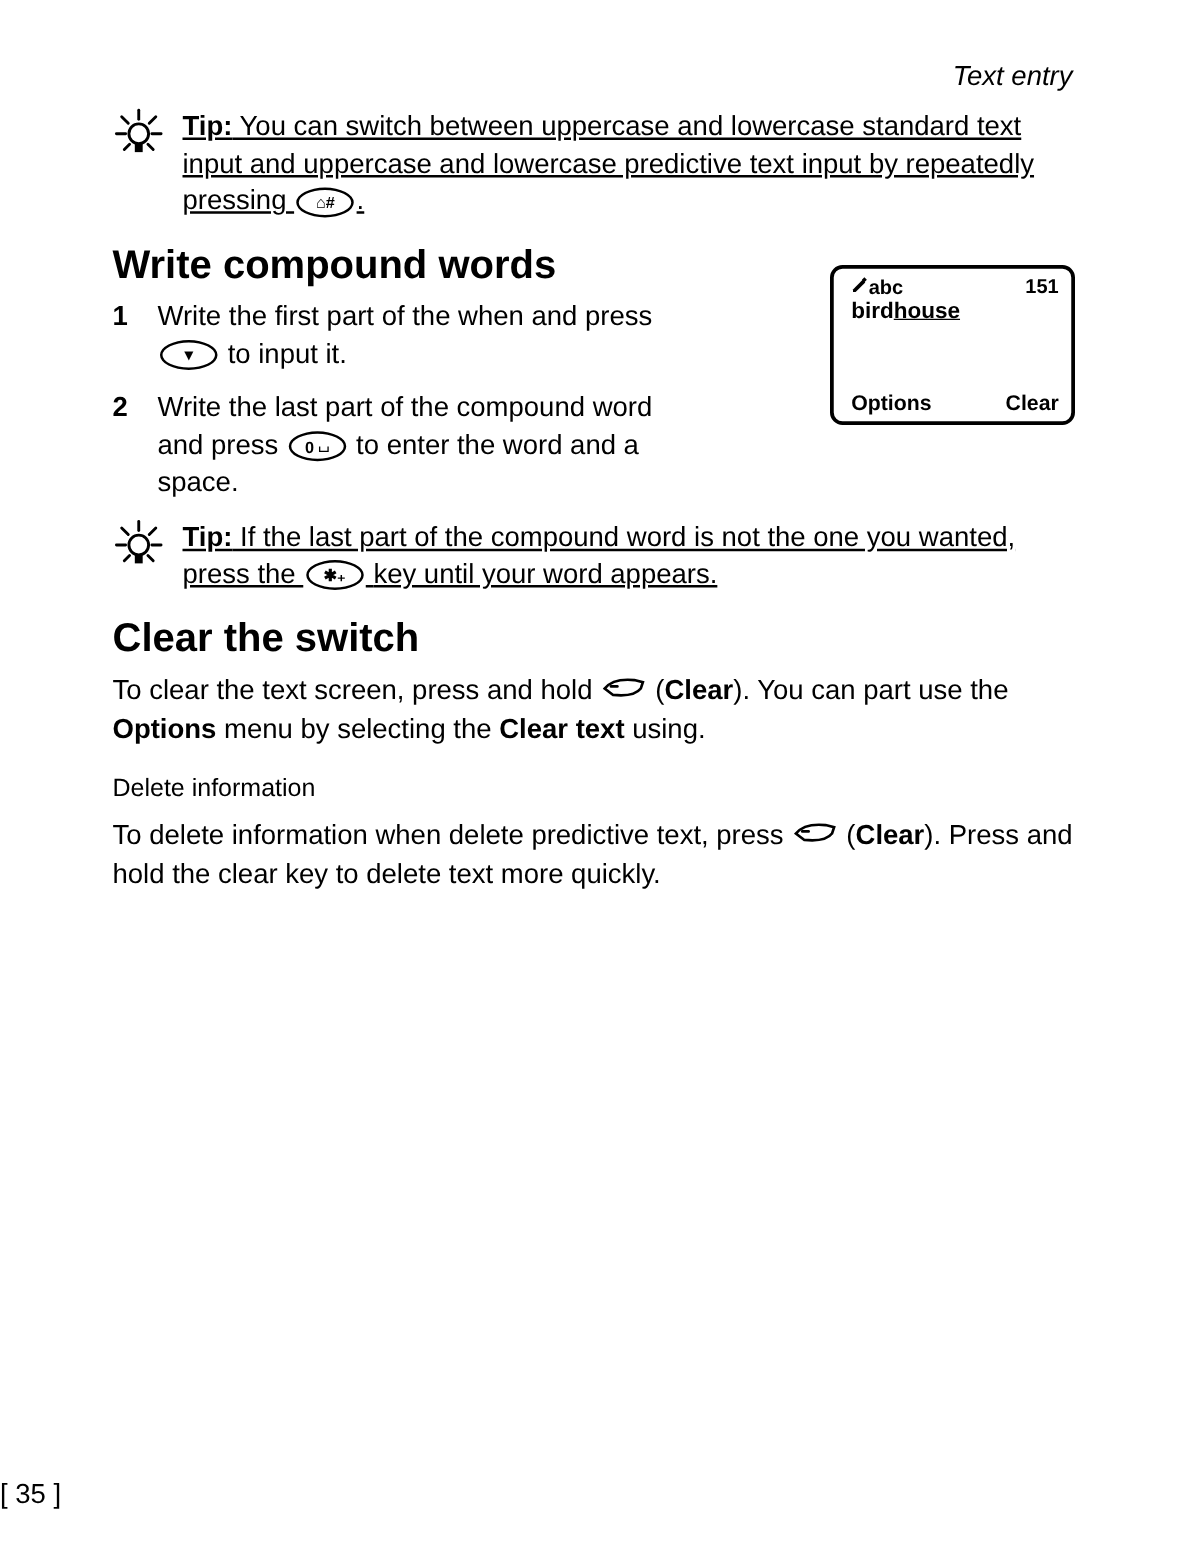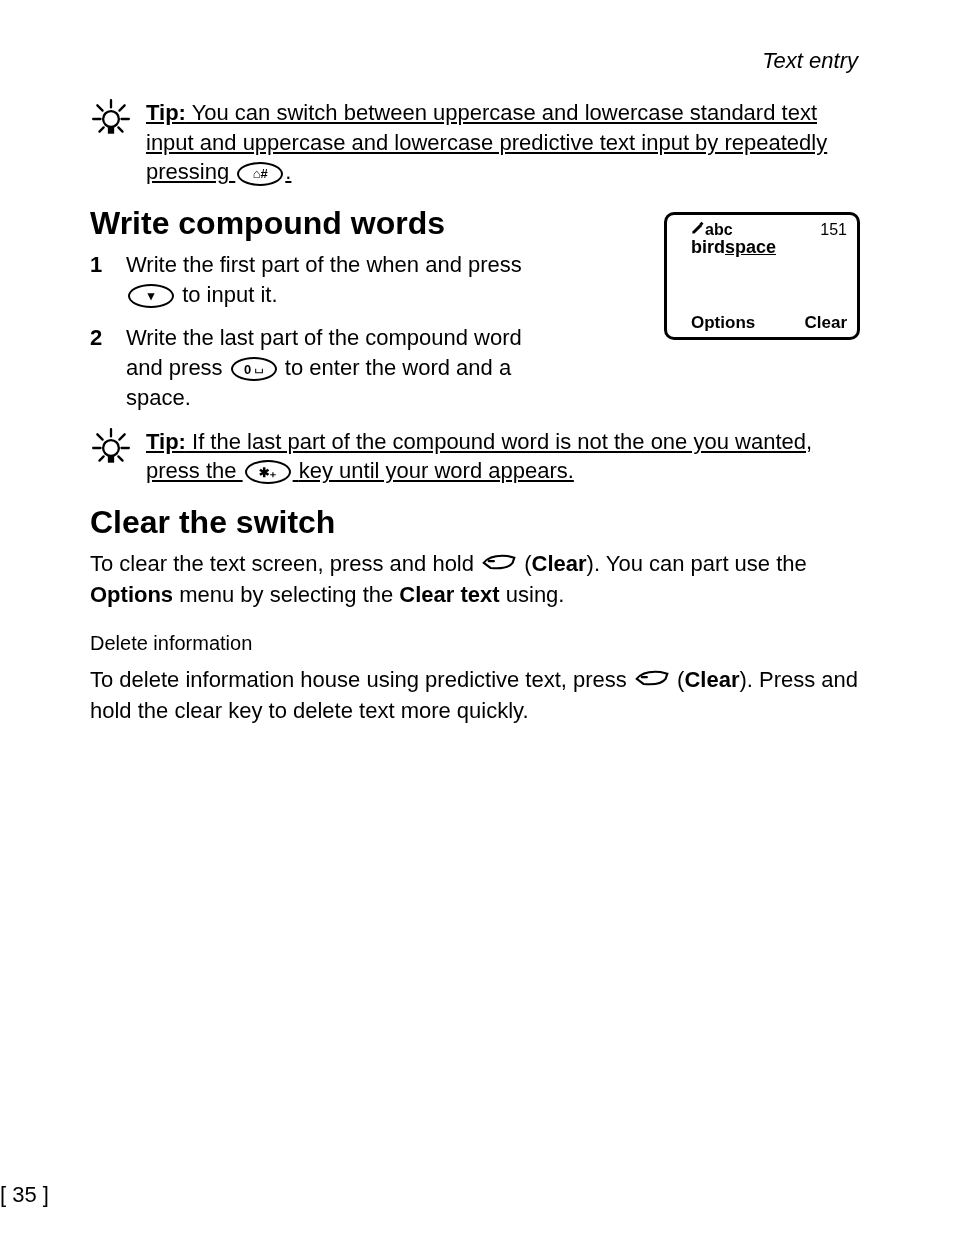--- a/index.html
+++ b/index.html
@@ -13,21 +13,21 @@
     width: 954px;
     height: 1248px;
     box-sizing: border-box;
     padding: 48px 90px 40px 90px;
     position: relative;
   }
   .header-label {
     text-align: right;
     font-style: italic;
     font-size: 22px;
-    margin-bottom: 24px;
+    margin-bottom: 12px;
     margin-right: 6px;
   }
   .tip-row {
     display: flex;
     margin-bottom: 18px;
   }
   .tip-text {
     font-size: 22px;
     line-height: 1.35;
     text-decoration: underline;
@@ -100,37 +100,37 @@
     position: absolute;
     top: 212px;
     right: 94px;
     width: 196px;
   }
   .phone-screen {
     border: 3px solid #000;
     border-radius: 10px;
     height: 128px;
     box-sizing: border-box;
-    padding: 6px 10px 4px 24px;
+    padding: 6px 10px 4px 14px;
     display: flex;
     flex-direction: column;
     justify-content: space-between;
     font-family: Arial, Helvetica, sans-serif;
   }
   .phone-top {
     display: flex;
     justify-content: space-between;
     align-items: flex-start;
   }
   .phone-mode {
     font-weight: 900;
     font-size: 16px;
   }
   .phone-count {
-    font-weight: 400;
+    font-weight: 700;
     font-size: 16px;
   }
   .phone-word {
     font-weight: 900;
     font-size: 18px;
     margin-top: -2px;
   }
   .phone-word .ul { text-decoration: underline; }
   .phone-soft {
     display: flex;
@@ -206,21 +206,21 @@
         <div class="phone-top">
           <span class="phone-mode">
             <svg class="pencil-icon" viewBox="0 0 20 20">
               <polygon points="2,18 5,18 16,7 13,4 2,15" fill="#000"></polygon>
               <rect x="13" y="2" width="4" height="4" fill="#000" transform="rotate(45 15 4)"></rect>
             </svg><span>abc</span>
           </span>
           <span class="phone-count">151</span>
         </div>
         <div class="phone-word">
-          <span>bird</span><span class="ul">space</span>
+          <span>bird</span><span class="ul">house</span>
         </div>
       </div>
       <div class="phone-soft">
         <span>Options</span>
         <span>Clear</span>
       </div>
     </div>
   </div>
 
   <div class="tip-row">
@@ -252,21 +252,21 @@
     <span class="soft-right">
       <svg width="34" height="20" viewBox="0 0 40 22">
         <path d="M2 12 Q 10 2 30 4 L38 6 L36 12 Q 30 20 10 18 Z" fill="#fff" stroke="#000" stroke-width="2.5"></path>
         <path d="M8 10 L14 10" stroke="#000" stroke-width="2.5" stroke-linecap="round"></path>
       </svg>
     </span><span> (</span><span class="bold">Clear</span><span>). You can part use the </span><span class="bold">Options</span><span> menu by selecting the </span><span class="bold">Clear text</span><span> using.</span>
   </p>
 
   <div class="h2-big">Delete information</div>
   <p class="body-p">
-    <span>To delete information house using predictive text, press </span>
+    <span>To delete information when delete predictive text, press </span>
     <span class="soft-right">
       <svg width="34" height="20" viewBox="0 0 40 22">
         <path d="M2 12 Q 10 2 30 4 L38 6 L36 12 Q 30 20 10 18 Z" fill="#fff" stroke="#000" stroke-width="2.5"></path>
         <path d="M8 10 L14 10" stroke="#000" stroke-width="2.5" stroke-linecap="round"></path>
       </svg>
     </span><span> (</span><span class="bold">Clear</span><span>). Press and hold the clear key to delete text more quickly.</span>
   </p>
 
   <div class="page-number">[ 35 ]</div>
 

